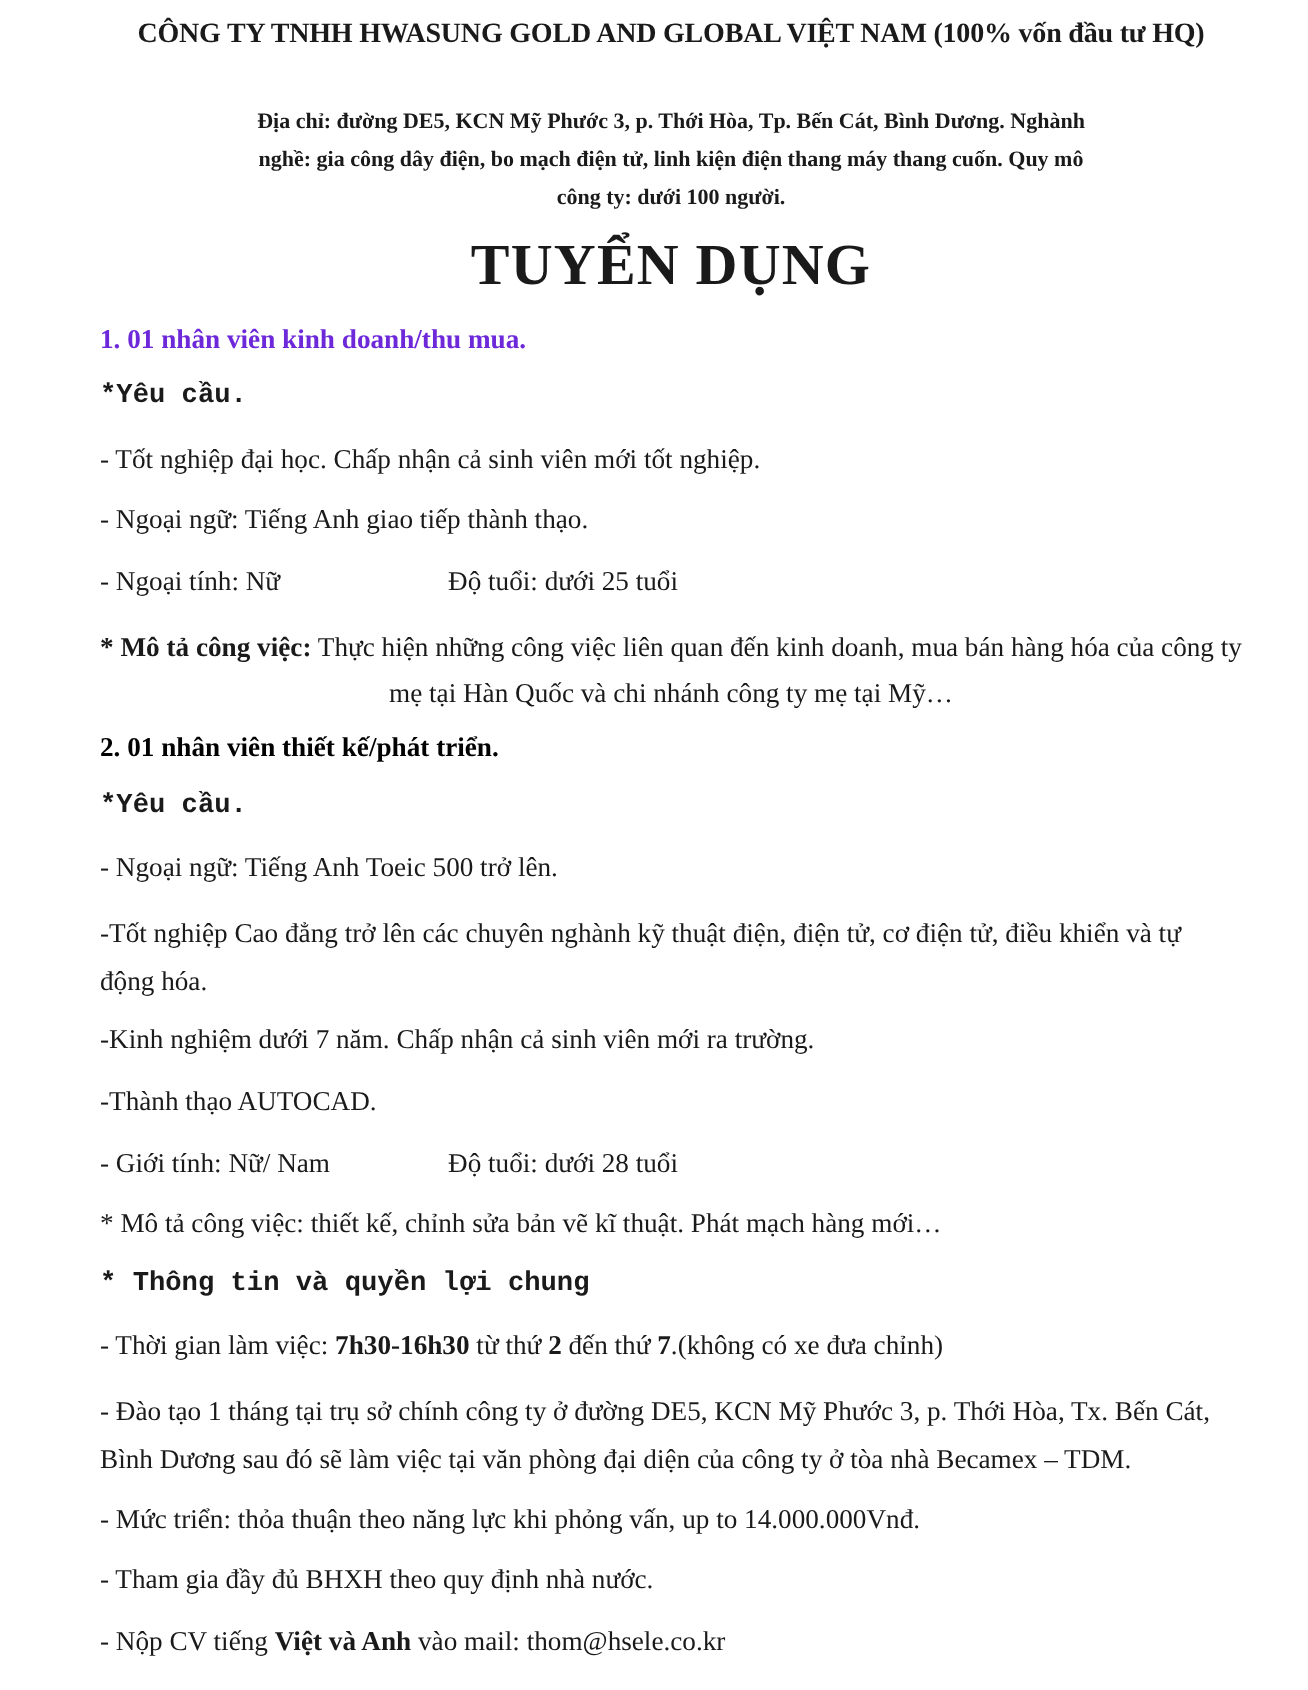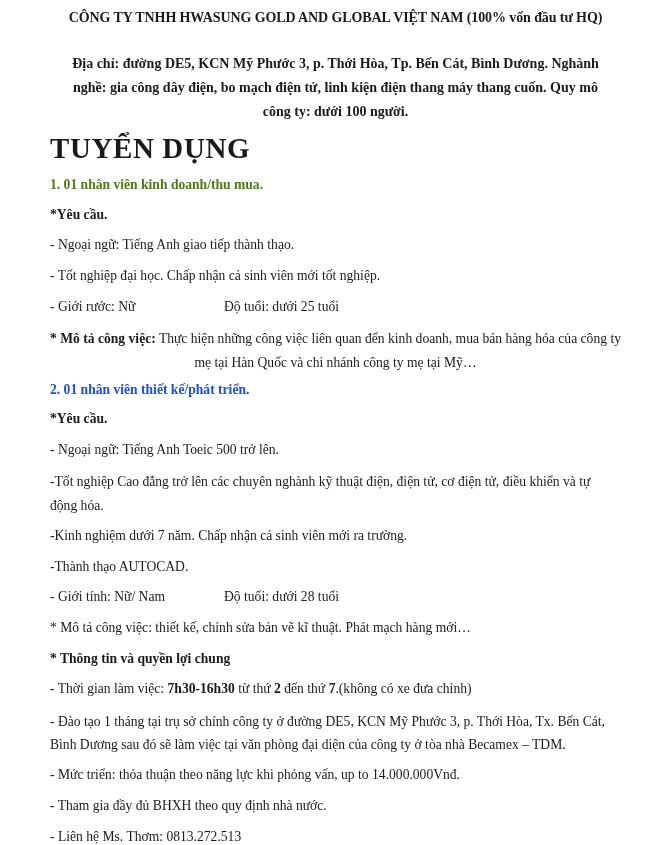--- a/index.html
+++ b/index.html
@@ -27,48 +27,49 @@
   .company-title {
     font-size: 14px;
     font-weight: bold;
     text-align: center;
     letter-spacing: -0.1px;
     line-height: 1.5;
     margin: 0 0 24px 0;
     white-space: nowrap;
   }
   .address-block {
-    font-size: 14px;
+    font-size: 11px;
     font-weight: bold;
     text-align: center;
     line-height: 1.72;
     margin: 0 0 6px 0;
     padding: 0 4px;
   }
   .doc-title {
     font-size: 29px;
     font-weight: bold;
-    text-align: left;
+    text-align: center;
     letter-spacing: 0.6px;
     line-height: 1.25;
     margin: 4px 0 9px 0;
   }
 
   
   .section-heading {
     font-size: 13.6px;
     font-weight: bold;
     line-height: 1.5;
     margin: 0 0 9px 0;
   }
   .sub-heading {
     font-size: 13.6px;
     font-weight: bold;
     line-height: 1.5;
     margin: 0 0 10px 0;
+    font-family: Liberation Mono, monospace;
   }
   .line {
     font-size: 13.6px;
     line-height: 1.52;
     margin: 0 0 10px 0;
   }
   .b { font-weight: bold; }
 
   .two-col {
     display: flex;
@@ -97,36 +98,36 @@
   <div class="company-title">CÔNG TY TNHH HWASUNG GOLD AND GLOBAL VIỆT NAM (100% vốn đầu tư HQ)</div>
 
   <div class="address-block">
     <div>Địa chỉ: đường DE5, KCN Mỹ Phước 3, p. Thới Hòa, Tp. Bến Cát, Bình Dương. Nghành</div>
     <div>nghề: gia công dây điện, bo mạch điện tử, linh kiện điện thang máy thang cuốn. Quy mô</div>
     <div>công ty: dưới 100 người.</div>
   </div>
 
   <div class="doc-title">TUYỂN DỤNG</div>
 
-  <div class="section-heading" style="color:#4d7c0f">1. 01 nhân viên kinh doanh/thu mua.</div>
+  <div class="section-heading" style="color:#6d28d9">1. 01 nhân viên kinh doanh/thu mua.</div>
 
   <div class="sub-heading">*Yêu cầu.</div>
 
+  <div class="line">- Tốt nghiệp đại học. Chấp nhận cả sinh viên mới tốt nghiệp.</div>
+
   <div class="line">- Ngoại ngữ: Tiếng Anh giao tiếp thành thạo.</div>
 
-  <div class="line">- Tốt nghiệp đại học. Chấp nhận cả sinh viên mới tốt nghiệp.</div>
-
   <div class="line two-col">
-    <span class="col-a">- Giới rước: Nữ</span>
+    <span class="col-a">- Ngoại tính: Nữ</span>
     <span class="col-b">Độ tuổi: dưới 25 tuổi</span>
   </div>
 
   <div class="para"><span class="b">* Mô tả công việc:</span><span> Thực hiện những công việc liên quan đến kinh doanh, mua bán  hàng hóa của công ty mẹ tại Hàn Quốc và chi nhánh công ty mẹ tại Mỹ…</span></div>
 
-  <div class="section-heading" style="color:#1d4ed8">2. 01 nhân viên thiết kế/phát triển.</div>
+  <div class="section-heading" style="color:#000000">2. 01 nhân viên thiết kế/phát triển.</div>
 
   <div class="sub-heading">*Yêu cầu.</div>
 
   <div class="line">- Ngoại ngữ: Tiếng Anh Toeic 500 trở lên.</div>
 
   <div class="para-2">-Tốt nghiệp Cao đẳng trở lên các chuyên nghành kỹ thuật điện, điện tử, cơ điện tử, điều khiển và tự động hóa.</div>
 
   <div class="line">-Kinh nghiệm dưới 7 năm. Chấp nhận cả sinh viên mới ra trường.</div>
 
   <div class="line">-Thành thạo AUTOCAD.</div>
@@ -141,16 +142,17 @@
   <div class="sub-heading">* Thông tin và quyền lợi chung</div>
 
   <div class="line"><span>- Thời gian làm việc: </span><span class="b">7h30-16h30</span><span> từ thứ </span><span class="b">2</span><span> đến thứ </span><span class="b">7</span><span>.(không có xe đưa chỉnh)</span></div>
 
   <div class="para-2">- Đào tạo 1 tháng tại trụ sở chính công ty  ở đường DE5, KCN Mỹ Phước 3, p. Thới Hòa, Tx. Bến Cát, Bình Dương sau đó sẽ làm việc tại văn phòng đại diện của công ty ở tòa nhà Becamex – TDM.</div>
 
   <div class="line">- Mức triển: thỏa thuận theo năng lực khi phỏng vấn, up to 14.000.000Vnđ.</div>
 
   <div class="line">- Tham gia đầy đủ BHXH theo quy định nhà nước.</div>
 
+  <div class="line"><span>- Nộp CV tiếng </span><span class="b">Việt và Anh</span><span> vào mail: thom@hsele.co.kr</span></div>
 
   <div class="line">- Liên hệ Ms. Thơm: 0813.272.513</div>
 
 </div>
 
 </body></html>

